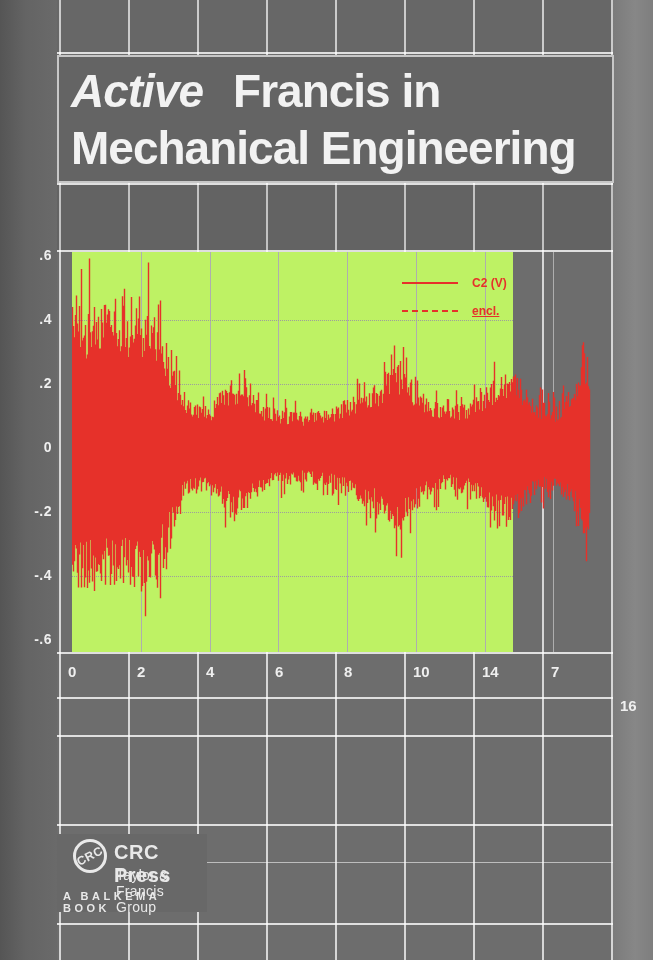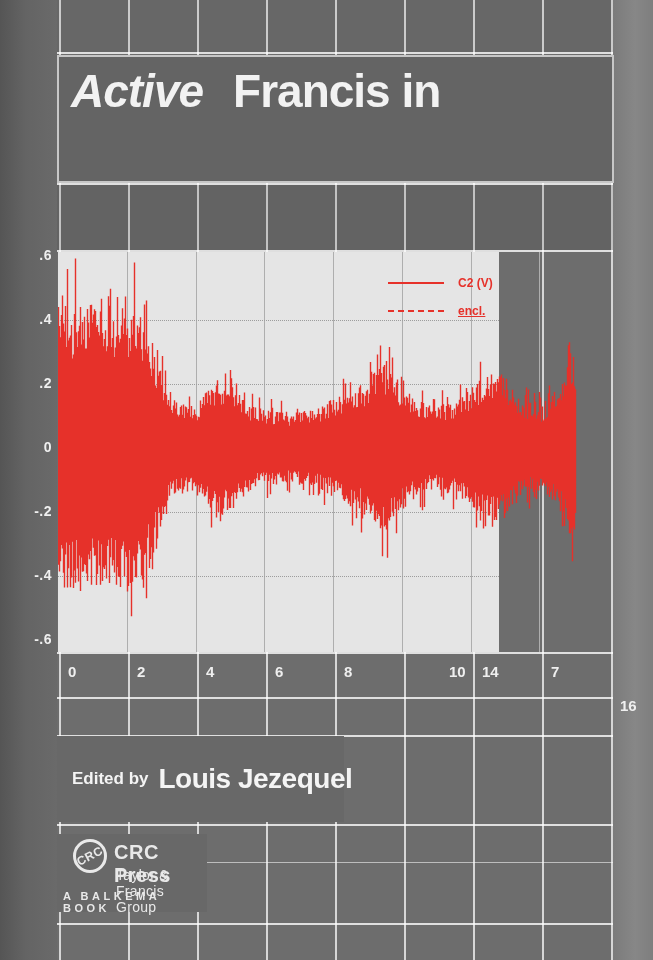--- a/index.html
+++ b/index.html
@@ -20,21 +20,21 @@
   .shade{position:absolute;left:57px;width:556px;background:rgba(0,0,0,0.09);}
   
   .title-box{
     position:absolute;left:57px;top:55px;width:557px;height:128px;
     background:#646464;border:2px solid #c7c7c7;box-sizing:border-box;
     color:#f2f2f2;font-weight:bold;font-size:46px;letter-spacing:-1px;
     line-height:57px;padding:6px 0 0 12px;white-space:nowrap;
   }
   .title-accent{font-style:italic;margin-right:30px;}
   
-  .chart{position:absolute;left:58px;top:252px;width:441px;height:400px;background:#e5e5e5;}
+  .chart{position:absolute;left:72px;top:252px;width:441px;height:400px;background:#bef264;}
   .cgrid-v{position:absolute;top:0;bottom:0;width:1px;background:#aeaeae;}
   .cgrid-h{position:absolute;left:0;right:0;height:0;border-top:1px dotted #9d9d9d;}
   .waveform{position:absolute;left:0;top:0;}
   .legend{position:absolute;font-size:12px;font-weight:bold;display:flex;align-items:center;}
   .legend .seg{display:inline-block;width:56px;margin-right:14px;}
   .seg.solid{border-top:2px solid;}
   .seg.dashed{border-top:2px dashed;}
   
   .ylabel{position:absolute;width:40px;text-align:right;color:#efefef;
     font-size:14px;font-weight:bold;letter-spacing:0.5px;}
@@ -87,20 +87,21 @@
     </div>
 
   <div class="shade" style="top:0;height:52px;background:rgba(0,0,0,0.05);"></div>
   <div class="shade" style="top:185px;height:65px;"></div>
 
   <div class="left-margin"></div>
   <div class="right-margin"></div>
 
   <div class="title-box">
     <div><span class="title-accent">Active</span><span>Francis in</span></div>
+    <div>Mechanical Engineering</div>
   </div>
 
   <div class="chart">
     <div id="chart-grid">
         <div class="cgrid-v" style="left: 68.75px;"></div>
         <div class="cgrid-v" style="left: 137.5px;"></div>
         <div class="cgrid-v" style="left: 206.25px;"></div>
         <div class="cgrid-v" style="left: 275px;"></div>
         <div class="cgrid-v" style="left: 343.75px;"></div>
         <div class="cgrid-v" style="left: 412.5px;"></div>
@@ -132,30 +133,26 @@
       <div class="ylabel" style="left: 12px; top: 503px;">-.2</div>
       <div class="ylabel" style="left: 12px; top: 567px;">-.4</div>
       <div class="ylabel" style="left: 12px; top: 631px;">-.6</div>
     </div>
   <div id="xlabels">
       <div class="xlabel" style="left: 68px; top: 663px;">0</div>
       <div class="xlabel" style="left: 137px; top: 663px;">2</div>
       <div class="xlabel" style="left: 206px; top: 663px;">4</div>
       <div class="xlabel" style="left: 275px; top: 663px;">6</div>
       <div class="xlabel" style="left: 344px; top: 663px;">8</div>
-      <div class="xlabel" style="left: 413px; top: 663px; margin-left: 36px;">10</div>
+      <div class="xlabel" style="left: 413px; top: 663px;">10</div>
       <div class="xlabel" style="left: 482px; top: 663px;">14</div>
       <div class="xlabel" style="left: 551px; top: 663px;">7</div>
       <div class="xlabel" style="left: 620px; top: 697px;">16</div>
     </div>
 
-  <div class="editor-band">
-    <span class="editor-prefix">Edited by</span>
-    <span class="editor-name">Louis Jezequel</span>
-  </div>
 
   <div class="pub-block">
     <div class="crc-circle">
       <span class="crc-mono">CRC</span>
     </div>
     <div class="pub-name">CRC Press</div>
     <div class="pub-group">Taylor &amp; Francis Group</div>
     <div class="pub-imprint">A BALKEMA BOOK</div>
   </div>
 

